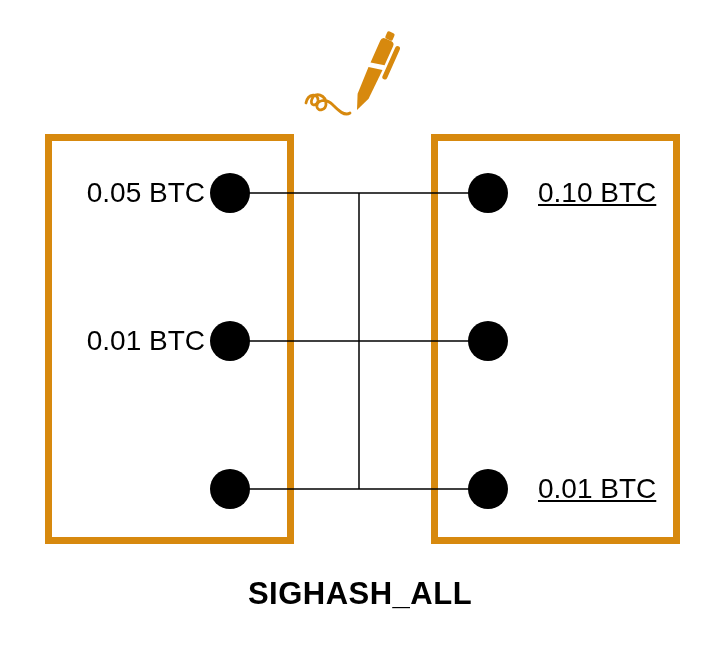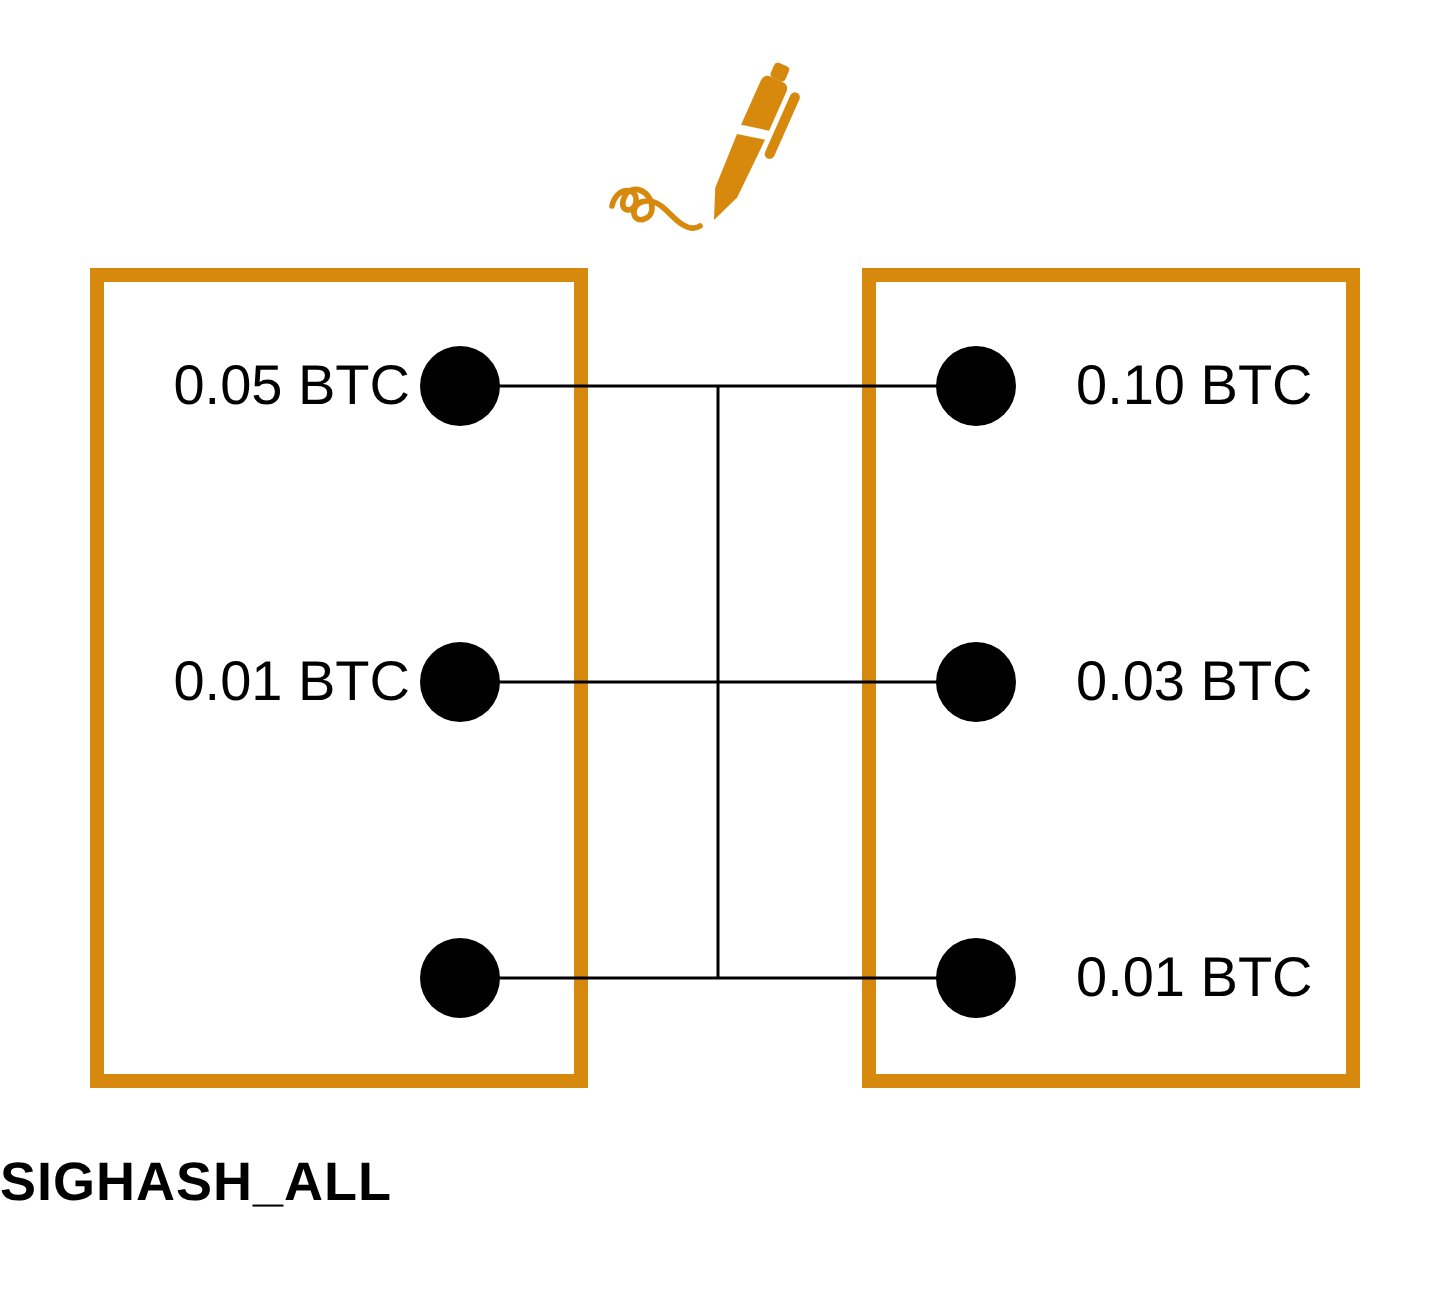--- a/index.html
+++ b/index.html
@@ -27,30 +27,30 @@
   }
   .amount {
     position: absolute;
     height: 34px;
     line-height: 34px;
     font-size: 28px;
     color: #000000;
     white-space: nowrap;
   }
   .amount-left  { left: 48px;  width: 157px; text-align: right; }
-  .amount-right { left: 538px; width: 160px; text-align: left; }
+  .amount-right { left: 538px; width: 160px; text-align: left; text-decoration: underline; }
   .row-1 { top: 176px; }
   .row-2 { top: 324px; }
   .row-3 { top: 472px; }
   .caption {
     position: absolute;
     left: 0; top: 576px;
     width: 720px;
-    text-align: left;
-    font-size: 27px;
+    text-align: center;
+    font-size: 31px;
     font-weight: bold;
     color: #000000;
     letter-spacing: 0.5px;
   }
 </style>
 </head>
 <body>
 
 <div class="canvas">
 
@@ -88,18 +88,17 @@
       </g>
 
       <path d="M14,81 C16,71 27,71 26,79 C25,85 17,84 20,77 C23,69 34,73 34,82 C34,88 26,90 25,85 C24,79 33,75 41,83 C45,87 52,95 58,91" stroke="#D7890E" stroke-width="2.8" fill="none" stroke-linecap="round" stroke-linejoin="round"></path>
     </g>
   </svg>
 
   <div class="amount amount-left row-1">0.05 BTC</div>
   <div class="amount amount-left row-2">0.01 BTC</div>
 
   <div class="amount amount-right row-1">0.10 BTC</div>
-  <div class="amount amount-right row-2">0.03 BTC</div>
   <div class="amount amount-right row-3">0.01 BTC</div>
 
   <div class="caption">SIGHASH_ALL</div>
 
 </div>
 
 </body></html>

